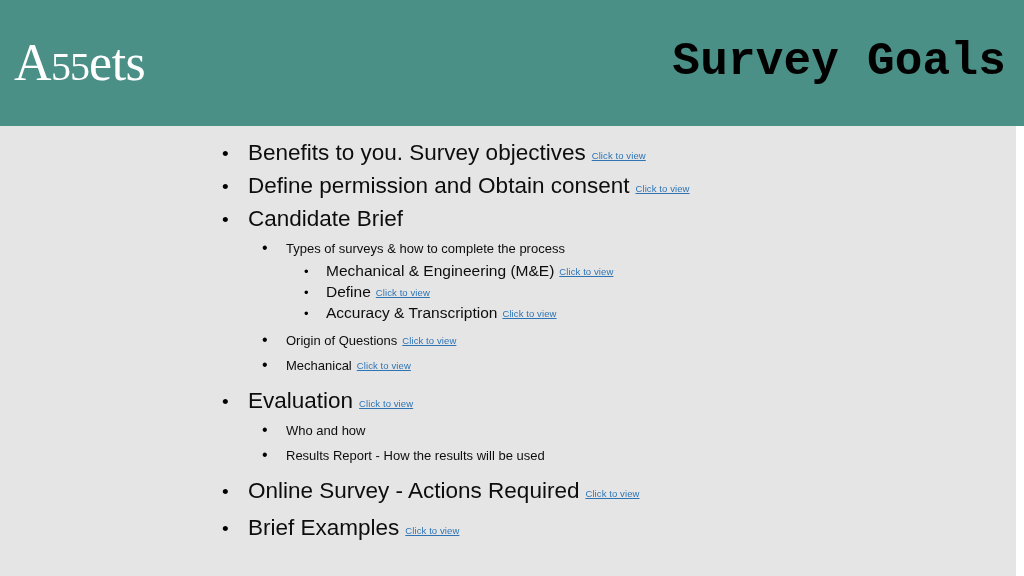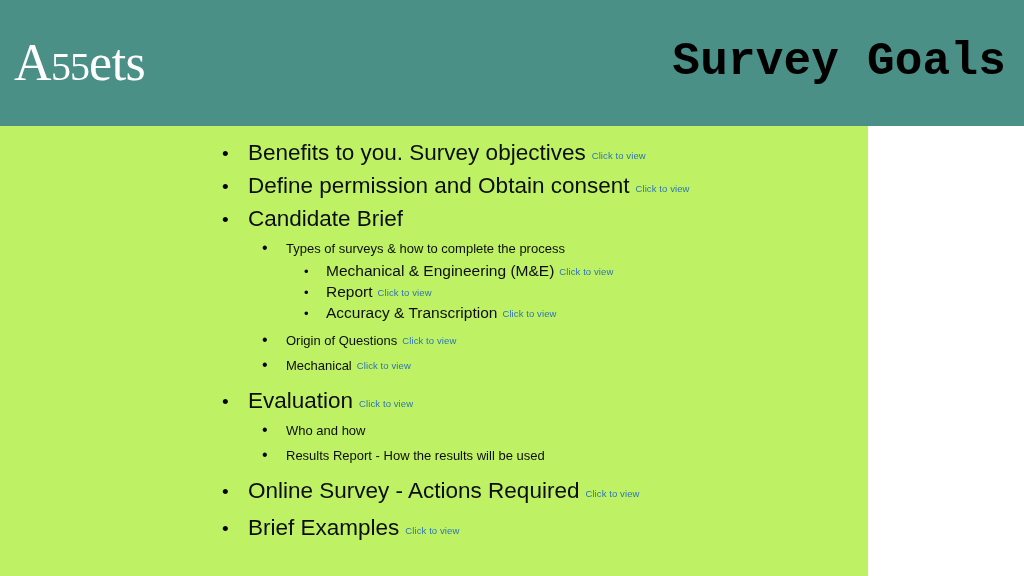--- a/index.html
+++ b/index.html
@@ -8,23 +8,23 @@
   }
   body {
     width: 1024px;
     height: 576px;
     background: #ffffff;
     font-family: "Liberation Sans", sans-serif;
     overflow: hidden;
   }
   .slide {
     position: relative;
-    width: 868px;
+    width: 1016px;
     height: 576px;
-    background: #bef264;
+    background: #e5e5e5;
   }
 
   
   .header-band {
     position: absolute;
     left: 0;
     top: 0;
     width: 1024px;
     height: 126px;
     background: #4a9087;
@@ -86,20 +86,21 @@
   .row-text {
     flex: 0 0 auto;
     color: #0d0d0d;
     text-align: right;
   }
   .link {
     flex: 0 0 auto;
     color: #2e74b5;
     font-size: 9.5px;
     line-height: 10px;
+    text-decoration: underline;
     margin-left: 6px;
     cursor: pointer;
     position: relative;
     top: -1px;
     letter-spacing: 0.1px;
   }
 
   
   .lvl1 {
     height: 33px;
@@ -180,21 +181,21 @@
           <span class="bullet">•</span>
           <span class="row-text">Types of surveys &amp; how to complete the process</span>
         </div>
         <div class="row lvl3">
           <span class="bullet">•</span>
           <span class="row-text">Mechanical &amp; Engineering (M&amp;E)</span>
           <span class="link">Click to view</span>
         </div>
         <div class="row lvl3">
           <span class="bullet">•</span>
-          <span class="row-text">Report</span>
+          <span class="row-text">Define</span>
           <span class="link">Click to view</span>
         </div>
         <div class="row lvl3">
           <span class="bullet">•</span>
           <span class="row-text">Accuracy &amp; Transcription</span>
           <span class="link">Click to view</span>
         </div>
         <div class="gap-sm"></div>
         <div class="row lvl2">
           <span class="bullet">•</span>

